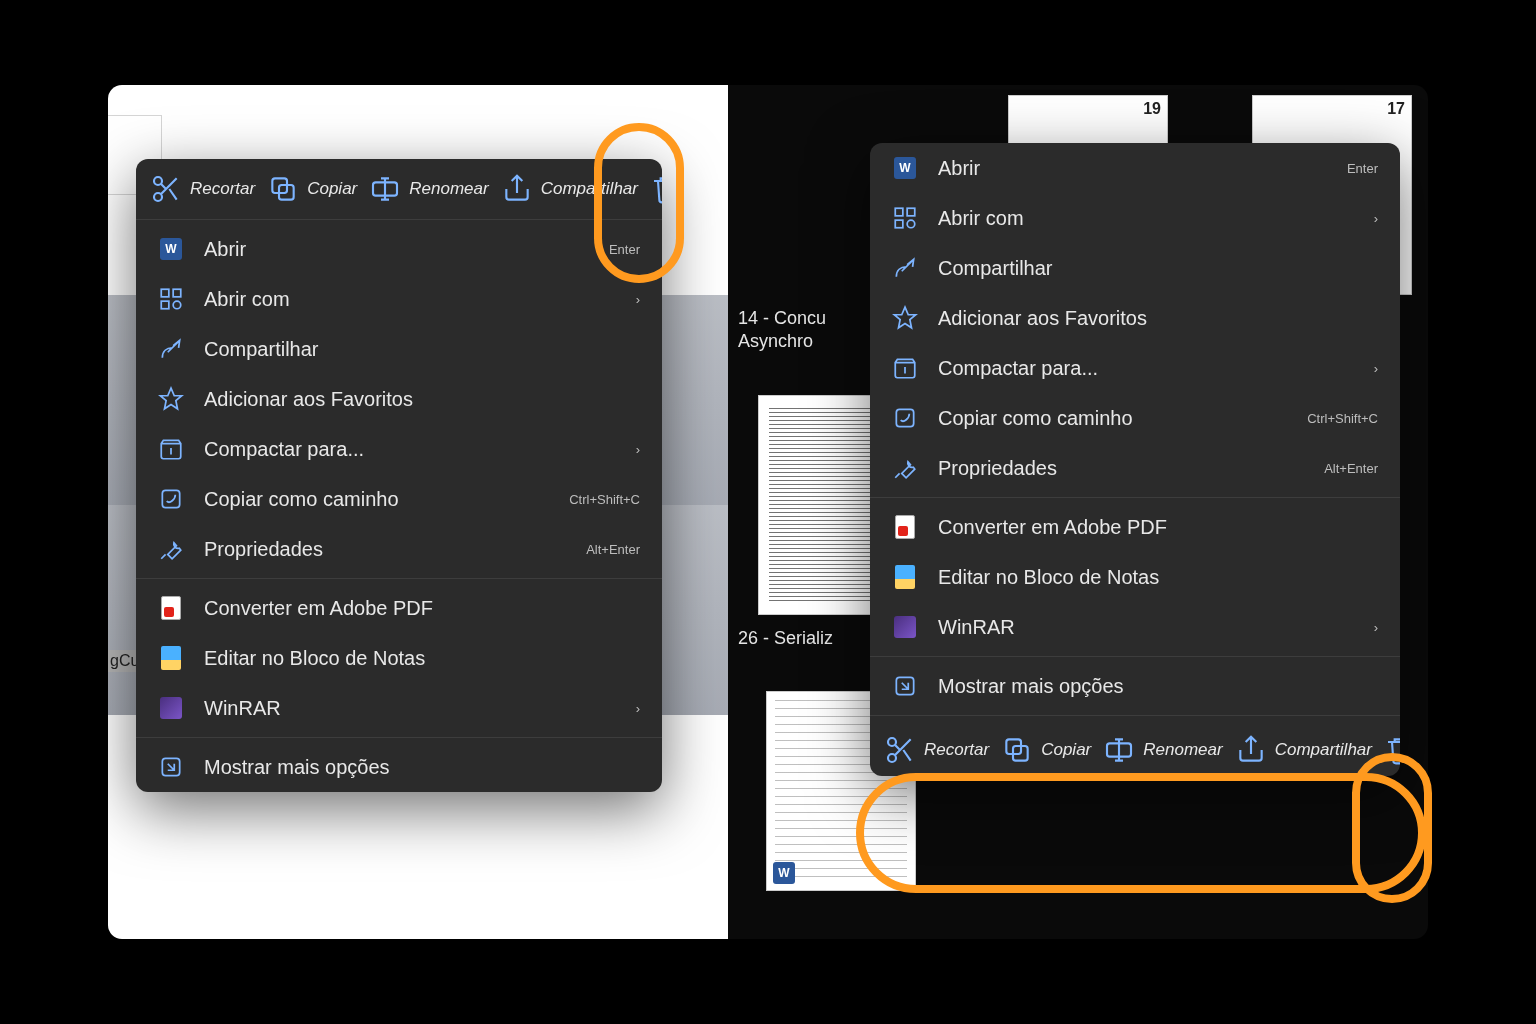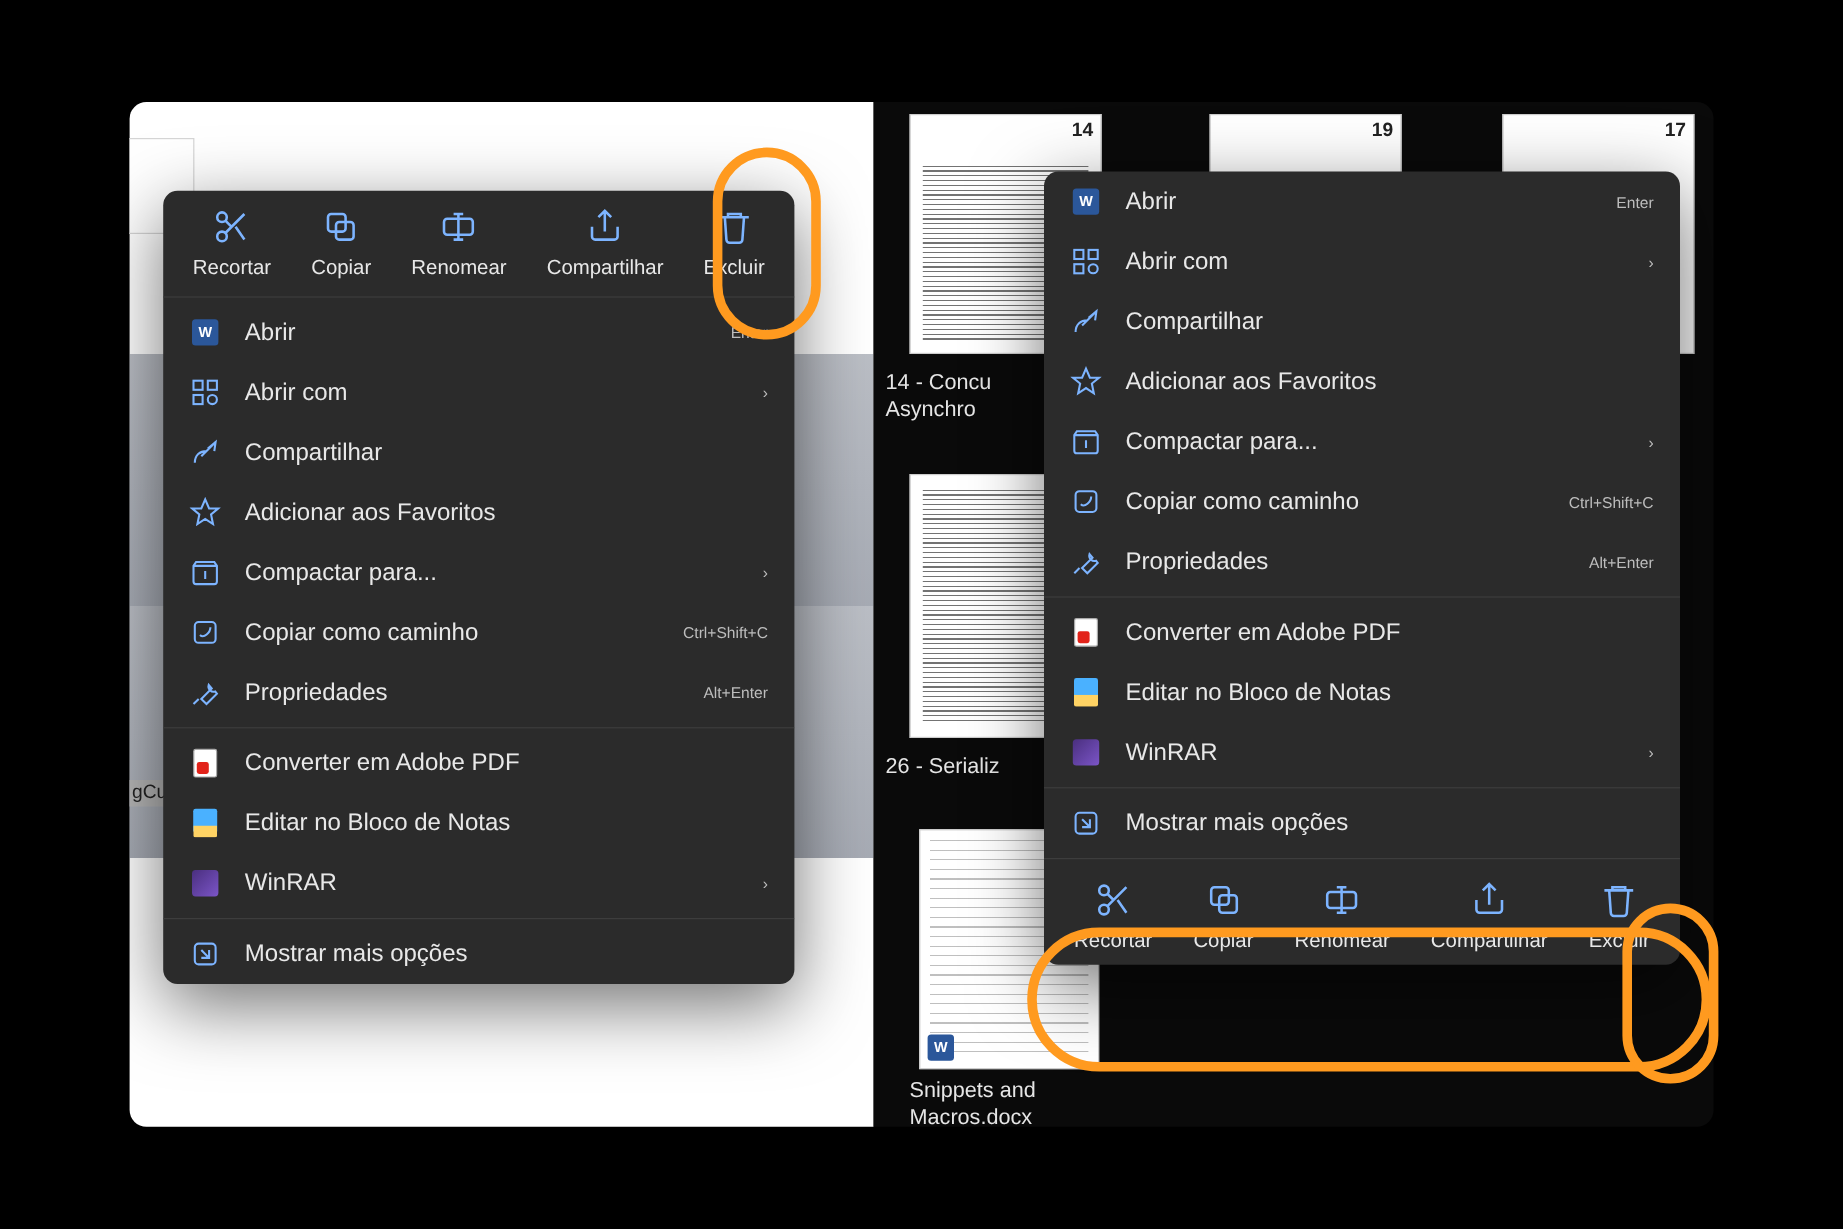--- a/index.html
+++ b/index.html
@@ -10,21 +10,21 @@
   .half-left { left: 12px; width: 620px; background: #fff; border-radius: 14px 0 0 14px; overflow: hidden; }
   .half-right { right: 12px; left: 632px; background: #0a0a0a; border-radius: 0 14px 14px 0; overflow: hidden; }
 
   
   .thumb { position: absolute; background: #fff; border: 1px solid #ccc; }
   .lbl-dark { position: absolute; color: #e5e5e5; font-size: 18px; text-align: left; line-height: 1.25; }
 
   
   .ctx { position: absolute; background: #2b2b2b; border-radius: 12px; color: #e8e8e8; box-shadow: 0 18px 60px rgba(0,0,0,.55); overflow: hidden; }
   .tb { display: flex; padding: 0 8px; }
-  .tb-btn { flex: 1 0 auto; display: flex; flex-direction: column; align-items: center; justify-content: center; gap: 8px; padding: 14px 6px 10px; color: #cfe2ff; cursor: pointer; }
+  .tb-btn { flex: 1 0 auto; display: flex; flex-direction: row; align-items: center; justify-content: center; gap: 8px; padding: 14px 6px 10px; color: #cfe2ff; cursor: pointer; font-style: italic; }
   .tb-btn .ic { width: 32px; height: 32px; display: flex; align-items: center; justify-content: center; }
   .tb-btn .t { color: #e8e8e8; font-size: 17px; }
   .sep { height: 1px; background: #3d3d3d; margin: 4px 0; }
   .mi { display: flex; align-items: center; gap: 20px; padding: 12px 22px; cursor: pointer; }
   .mi .ic { width: 26px; height: 26px; flex: 0 0 26px; display: flex; align-items: center; justify-content: center; color: #bcd6ff; }
   .mi .lbl { flex: 1; font-size: 20px; }
   .mi .hint { font-size: 13px; color: #bdbdbd; }
 
   
   .lp-row { position: absolute; left: -6px; right: 0; height: 210px; }
@@ -203,46 +203,40 @@
               <path d="M9 9l6 6M9 15h6V9"></path>
             </svg>
           </span>
         <span class="lbl">Mostrar mais opções</span>
       </div>
     </div>
   </div>
 
   <div class="half half-right">
 
-    <div class="thumb" style="left:30px; top:10px; width:160px; height:200px;">
-      <span class="pgnum">14</span>
-      <div class="pgbody"></div>
-    </div>
     <div class="thumb" style="left:280px; top:10px; width:160px; height:200px;">
       <span class="pgnum">19</span>
     </div>
     <div class="thumb" style="left:524px; top:10px; width:160px; height:200px;">
       <span class="pgnum">17</span>
     </div>
     <div class="lbl-dark" style="left:10px; top:222px; width:130px;">
       <span>14 - Concu</span><br><span>Asynchro</span>
     </div>
     <div class="lbl-dark" style="right:4px; top:230px; width:52px; text-align:left;">ocx</div>
 
     <div class="thumb" style="left:30px; top:310px; width:160px; height:220px;">
       <div class="pgbody" style="top:12px;"></div>
     </div>
     <div class="lbl-dark" style="left:10px; top:542px; width:130px;">26 - Serializ</div>
 
     <div class="thumb" style="left:38px; top:606px; width:150px; height:200px;">
       <div style="position:absolute;inset:8px;background:repeating-linear-gradient(#000 0 1px,transparent 1px 8px);opacity:.25;"></div>
       <div style="position:absolute;left:6px;bottom:6px;" class="word-ic">W</div>
     </div>
-    <div class="lbl-dark" style="left:30px; top:812px; width:170px; white-space:pre-line;">Snippets and
-Macros.docx</div>
 
     <div class="ctx" style="left:142px; top:58px; width:530px;">
       <div class="mi">
         <span class="ic">
             <span class="word-ic">W</span>
           </span>
         <span class="lbl">Abrir</span>
         <span class="hint">Enter</span>
       </div>
       <div class="mi">

